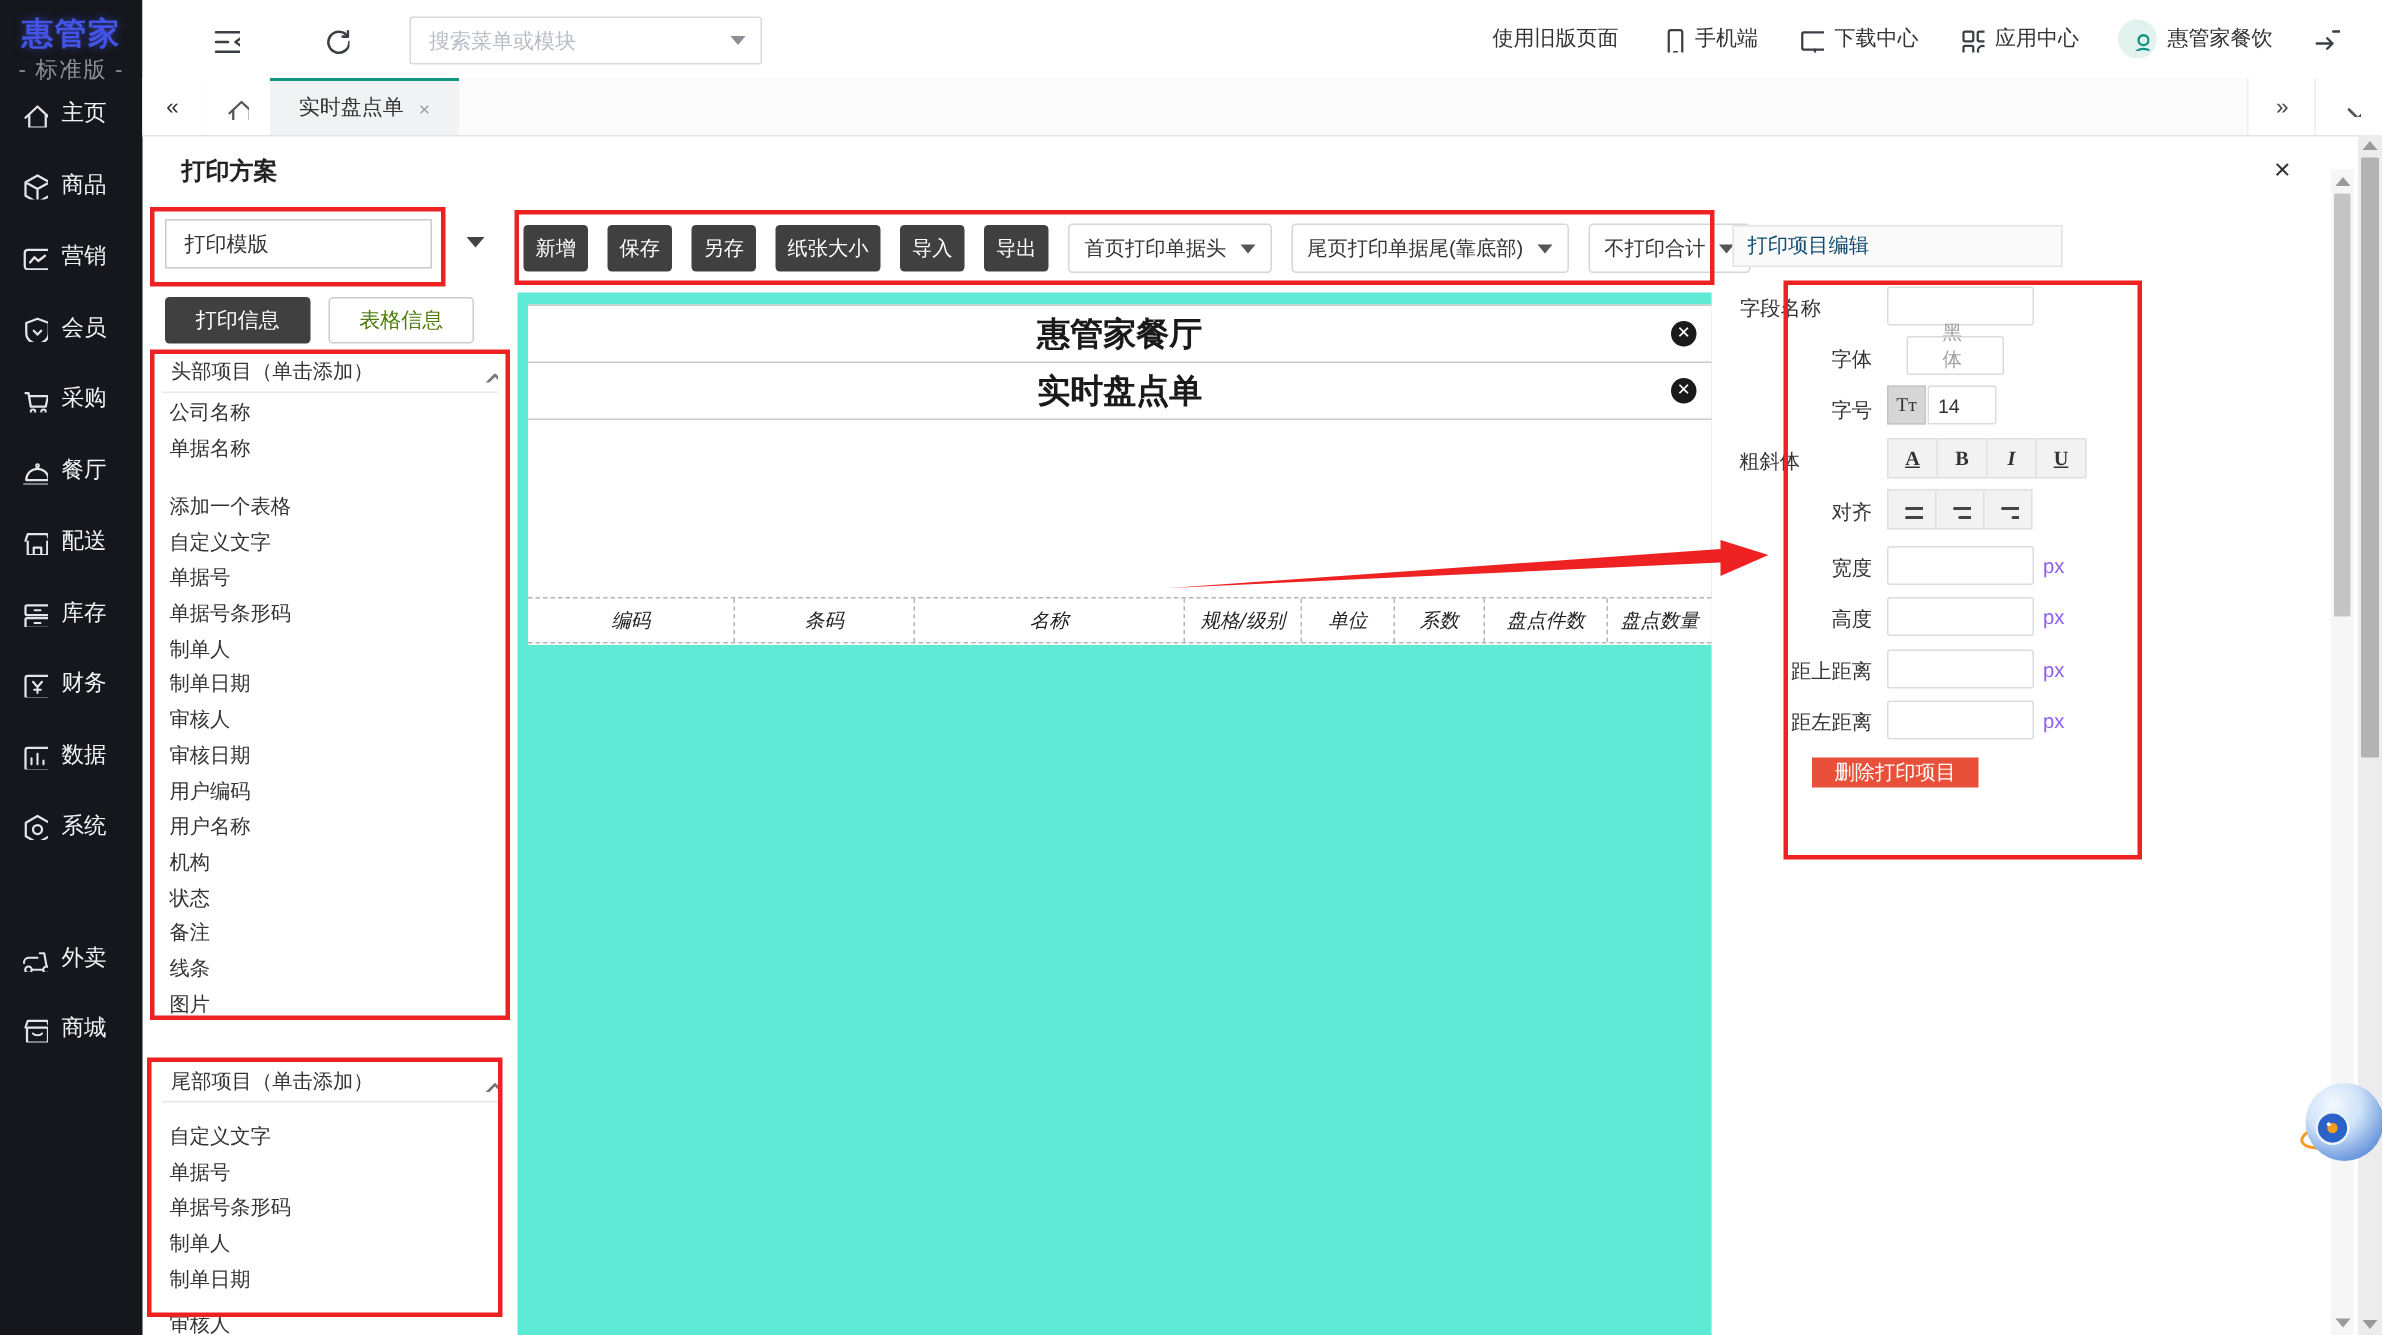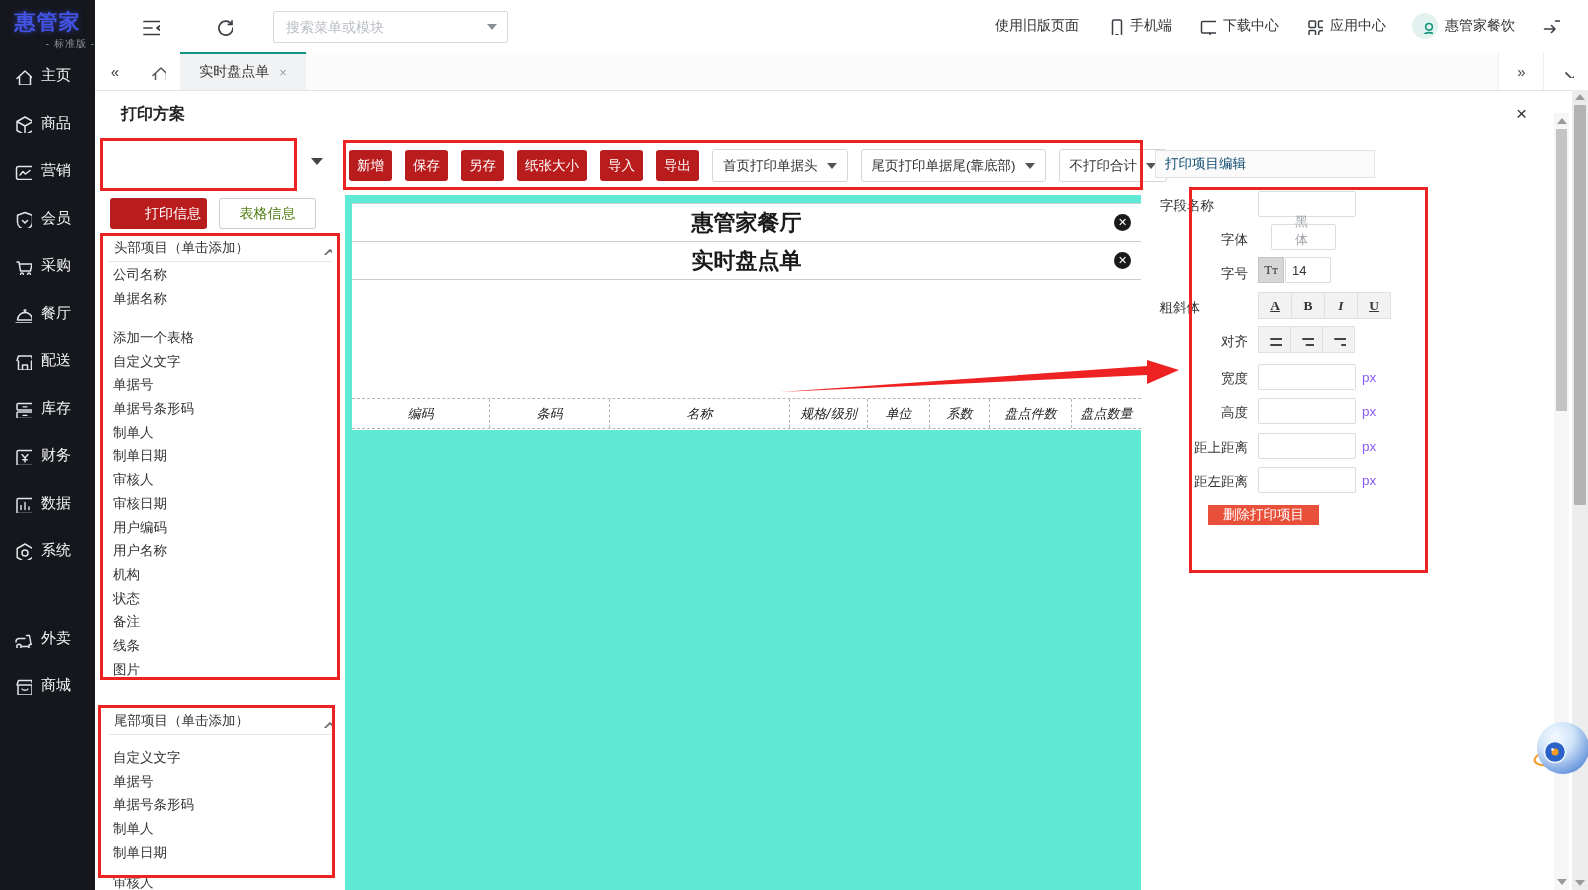--- a/index.html
+++ b/index.html
@@ -4,21 +4,21 @@
 <style>
   html,body{margin:0;padding:0;background:#fff;}
   .screen{position:relative;width:1588px;height:890px;overflow:hidden;background:#fff;
           font-family:"Liberation Sans","DejaVu Sans",sans-serif;color:#333;}
   .abs{position:absolute;}
 
   
   .sidebar{position:absolute;left:0;top:0;width:95px;height:890px;background:#15171d;}
   .logo{padding-top:8px;text-align:center;}
   .logo-name{color:#4353e6;font-weight:bold;font-size:21px;letter-spacing:1px;text-shadow:0 0 6px rgba(67,83,230,.55);}
-  .logo-edition{color:#8b8f97;font-size:10px;margin-top:1px;letter-spacing:1px;text-align:right;}
+  .logo-edition{color:#8b8f97;font-size:15px;margin-top:1px;letter-spacing:1px;}
   .nav{position:absolute;left:0;top:52px;width:95px;display:flex;flex-direction:column;}
   .nav-item{display:flex;align-items:center;gap:9px;height:47.5px;padding-left:13px;color:#f2f3f5;font-size:15px;cursor:pointer;}
   .nav-item svg{width:19px;height:19px;flex:0 0 19px;color:#e3e5e9;}
   .nav-spacer{height:40px;}
 
   
   .topbar{position:absolute;left:95px;top:0;width:1493px;height:52px;background:#fff;border-bottom:1px solid #ececec;}
   .tb-icon{position:absolute;top:16px;width:20px;height:20px;color:#3a3f45;cursor:pointer;}
   .search{position:absolute;left:178px;top:11px;width:213px;height:30px;border:1px solid #d9d9d9;border-radius:2px;
           display:flex;align-items:center;padding:0 10px;gap:8px;}
@@ -40,21 +40,21 @@
   .tab-x{color:#9aa0a6;font-size:13px;}
 
   
   .panel-title{position:absolute;left:121px;top:104px;font-size:16px;font-weight:bold;color:#222;}
   .panel-close{position:absolute;left:1516px;top:103px;font-size:19px;color:#333;cursor:pointer;}
 
   
   .tpl-box{position:absolute;left:110px;top:146px;width:178px;height:33px;border:1px solid #ccc;background:#fff;
            display:flex;align-items:center;padding-left:12px;font-size:14px;color:#333;box-sizing:border-box;}
   .tpl-caret{position:absolute;left:311px;top:158px;border-left:6px solid transparent;border-right:6px solid transparent;border-top:7px solid #444;cursor:pointer;}
-  .btn-teal{background:#b91c1c;color:#fff;border:0;border-radius:3px;font-size:14px;cursor:pointer;font-family:"Liberation Sans",sans-serif;text-align:right;}
+  .btn-teal{background:#404040;color:#fff;border:0;border-radius:3px;font-size:14px;cursor:pointer;font-family:"Liberation Sans",sans-serif;}
   .btn-white{background:#fff;color:#4d7c0f;border:1px solid #ccc;border-radius:3px;font-size:14px;cursor:pointer;font-family:"Liberation Sans",sans-serif;}
   .info-btn{position:absolute;top:198px;width:97px;height:31px;}
   .sec-head{position:absolute;left:108px;width:224px;height:26px;border-bottom:1px solid #e8e8e8;
             display:flex;align-items:center;justify-content:space-between;font-size:13.5px;color:#333;cursor:pointer;}
   .sec-head svg{width:14px;height:14px;color:#777;}
   .fld-list{position:absolute;left:113px;margin:0;padding:0;list-style:none;font-size:13.5px;color:#333;}
   .fld-list li{height:23.7px;line-height:23.7px;cursor:pointer;white-space:nowrap;}
 
   
   .toolbar{position:absolute;left:349px;top:149px;display:flex;align-items:center;gap:13px;}
@@ -374,20 +374,21 @@
     <div class="tab-tile" style="left:1448px;width:45px;border-left:1px solid #eee">
         <svg style="width:14px;height:14px;color:#555">
           <use href="#i-chevron-down"></use>
         </svg>
       </div>
   </div>
 
   <div class="panel-title">打印方案</div>
   <div class="panel-close">×</div>
 
+  <div class="tpl-box">打印模版</div>
   <span class="tpl-caret"></span>
 
   <button class="btn-teal info-btn" style="left:110px">打印信息</button>
   <button class="btn-white info-btn" style="left:219px">表格信息</button>
 
   <div class="sec-head" style="top:235px">
     <span style="padding-left:6px">头部项目（单击添加）</span>
     <svg>
         <use href="#i-chevron-up"></use>
       </svg>

